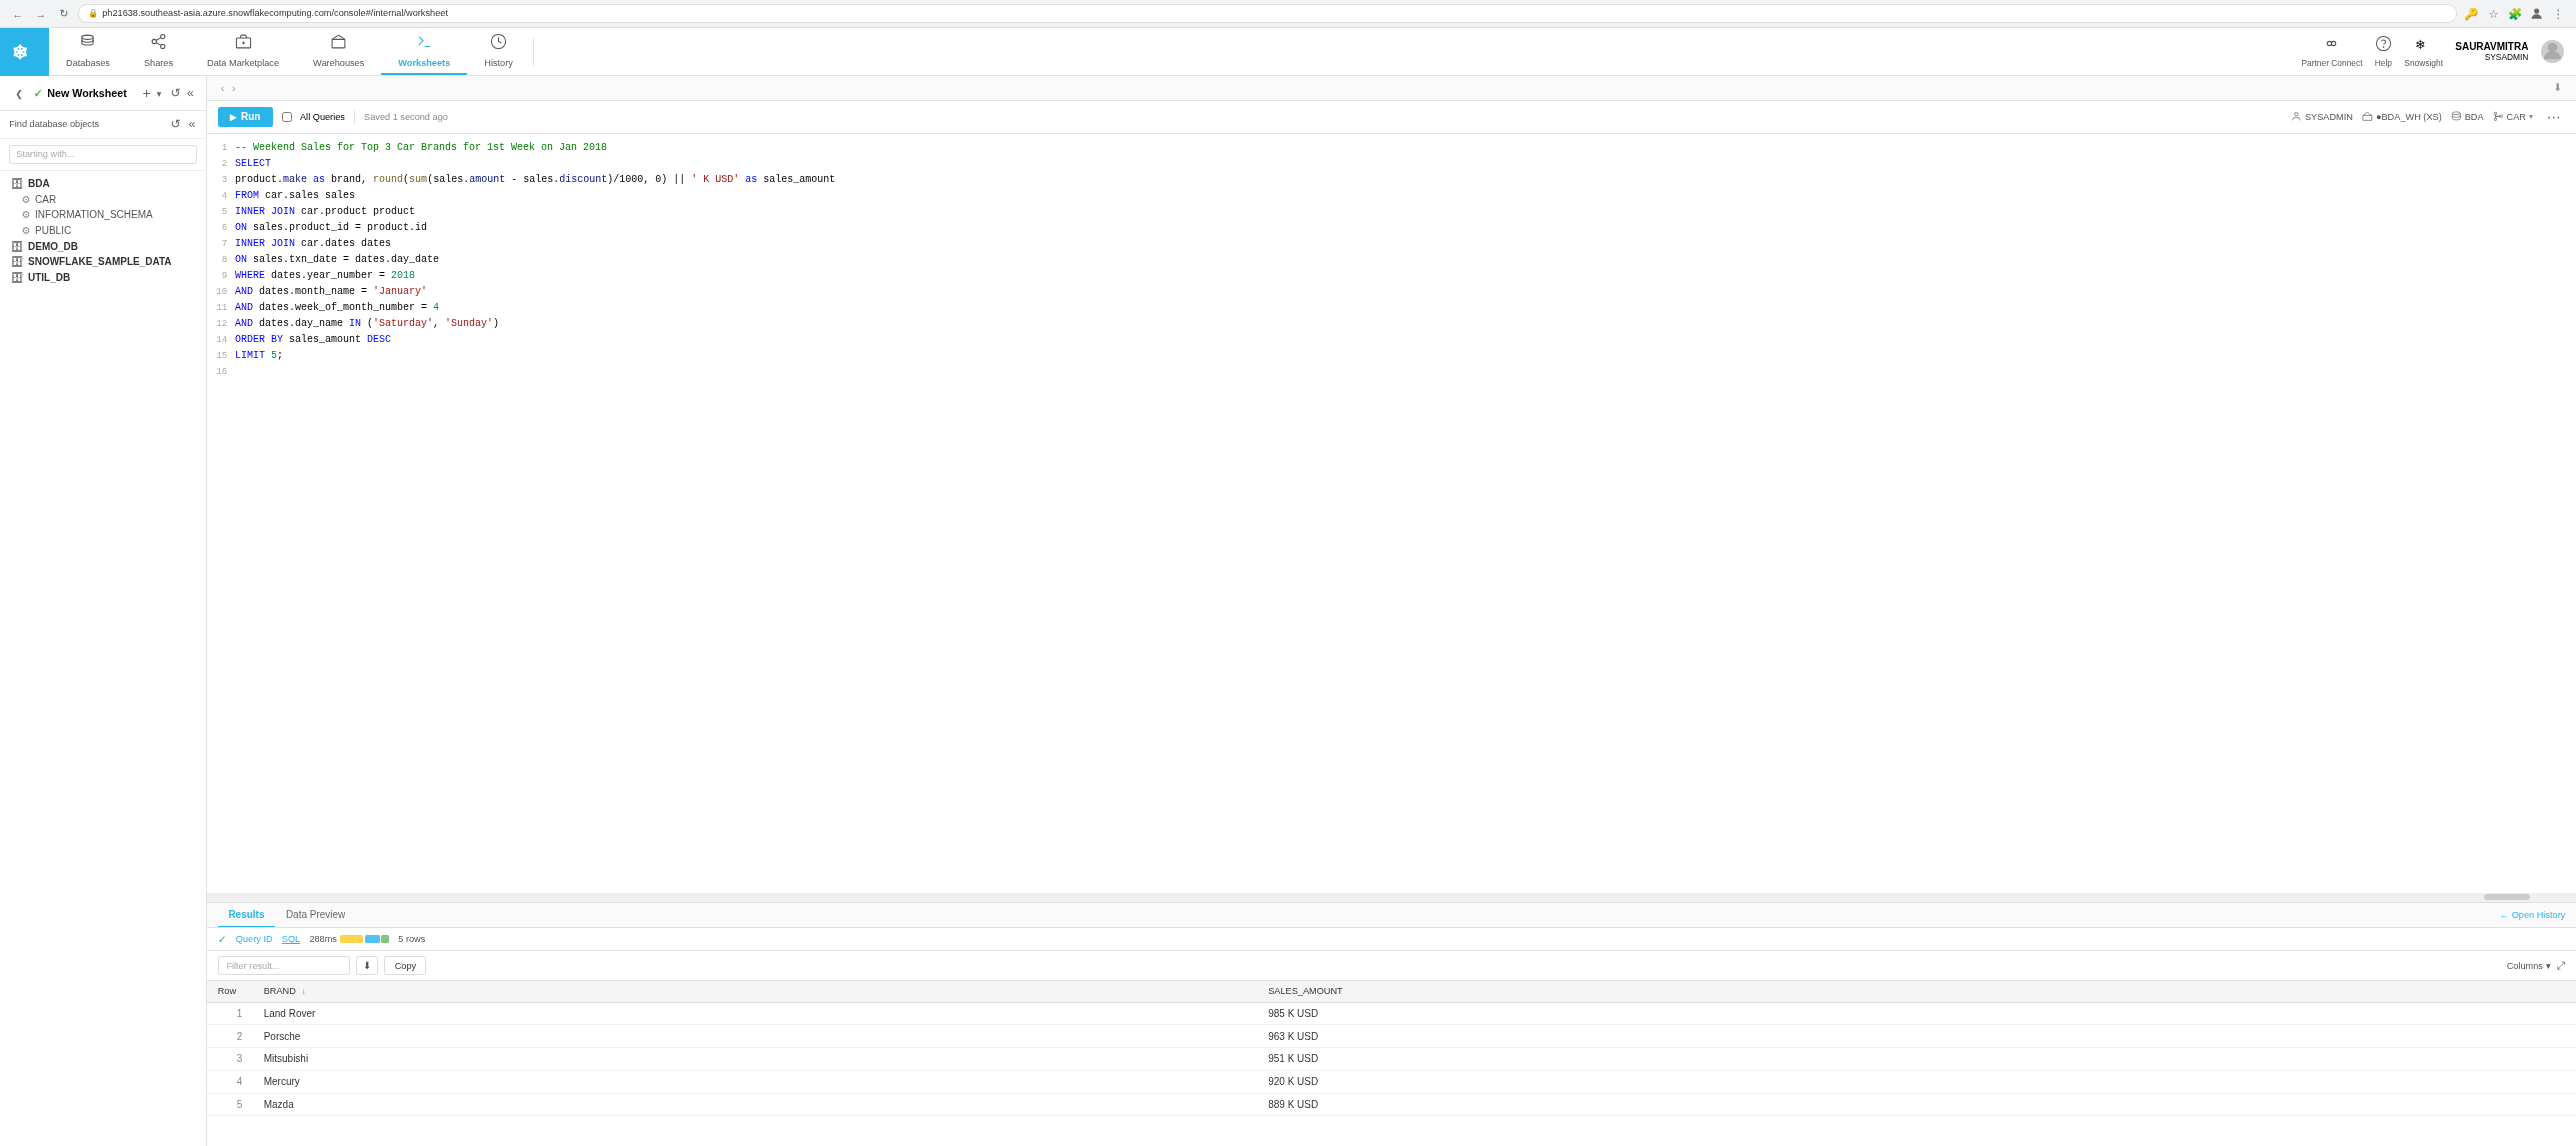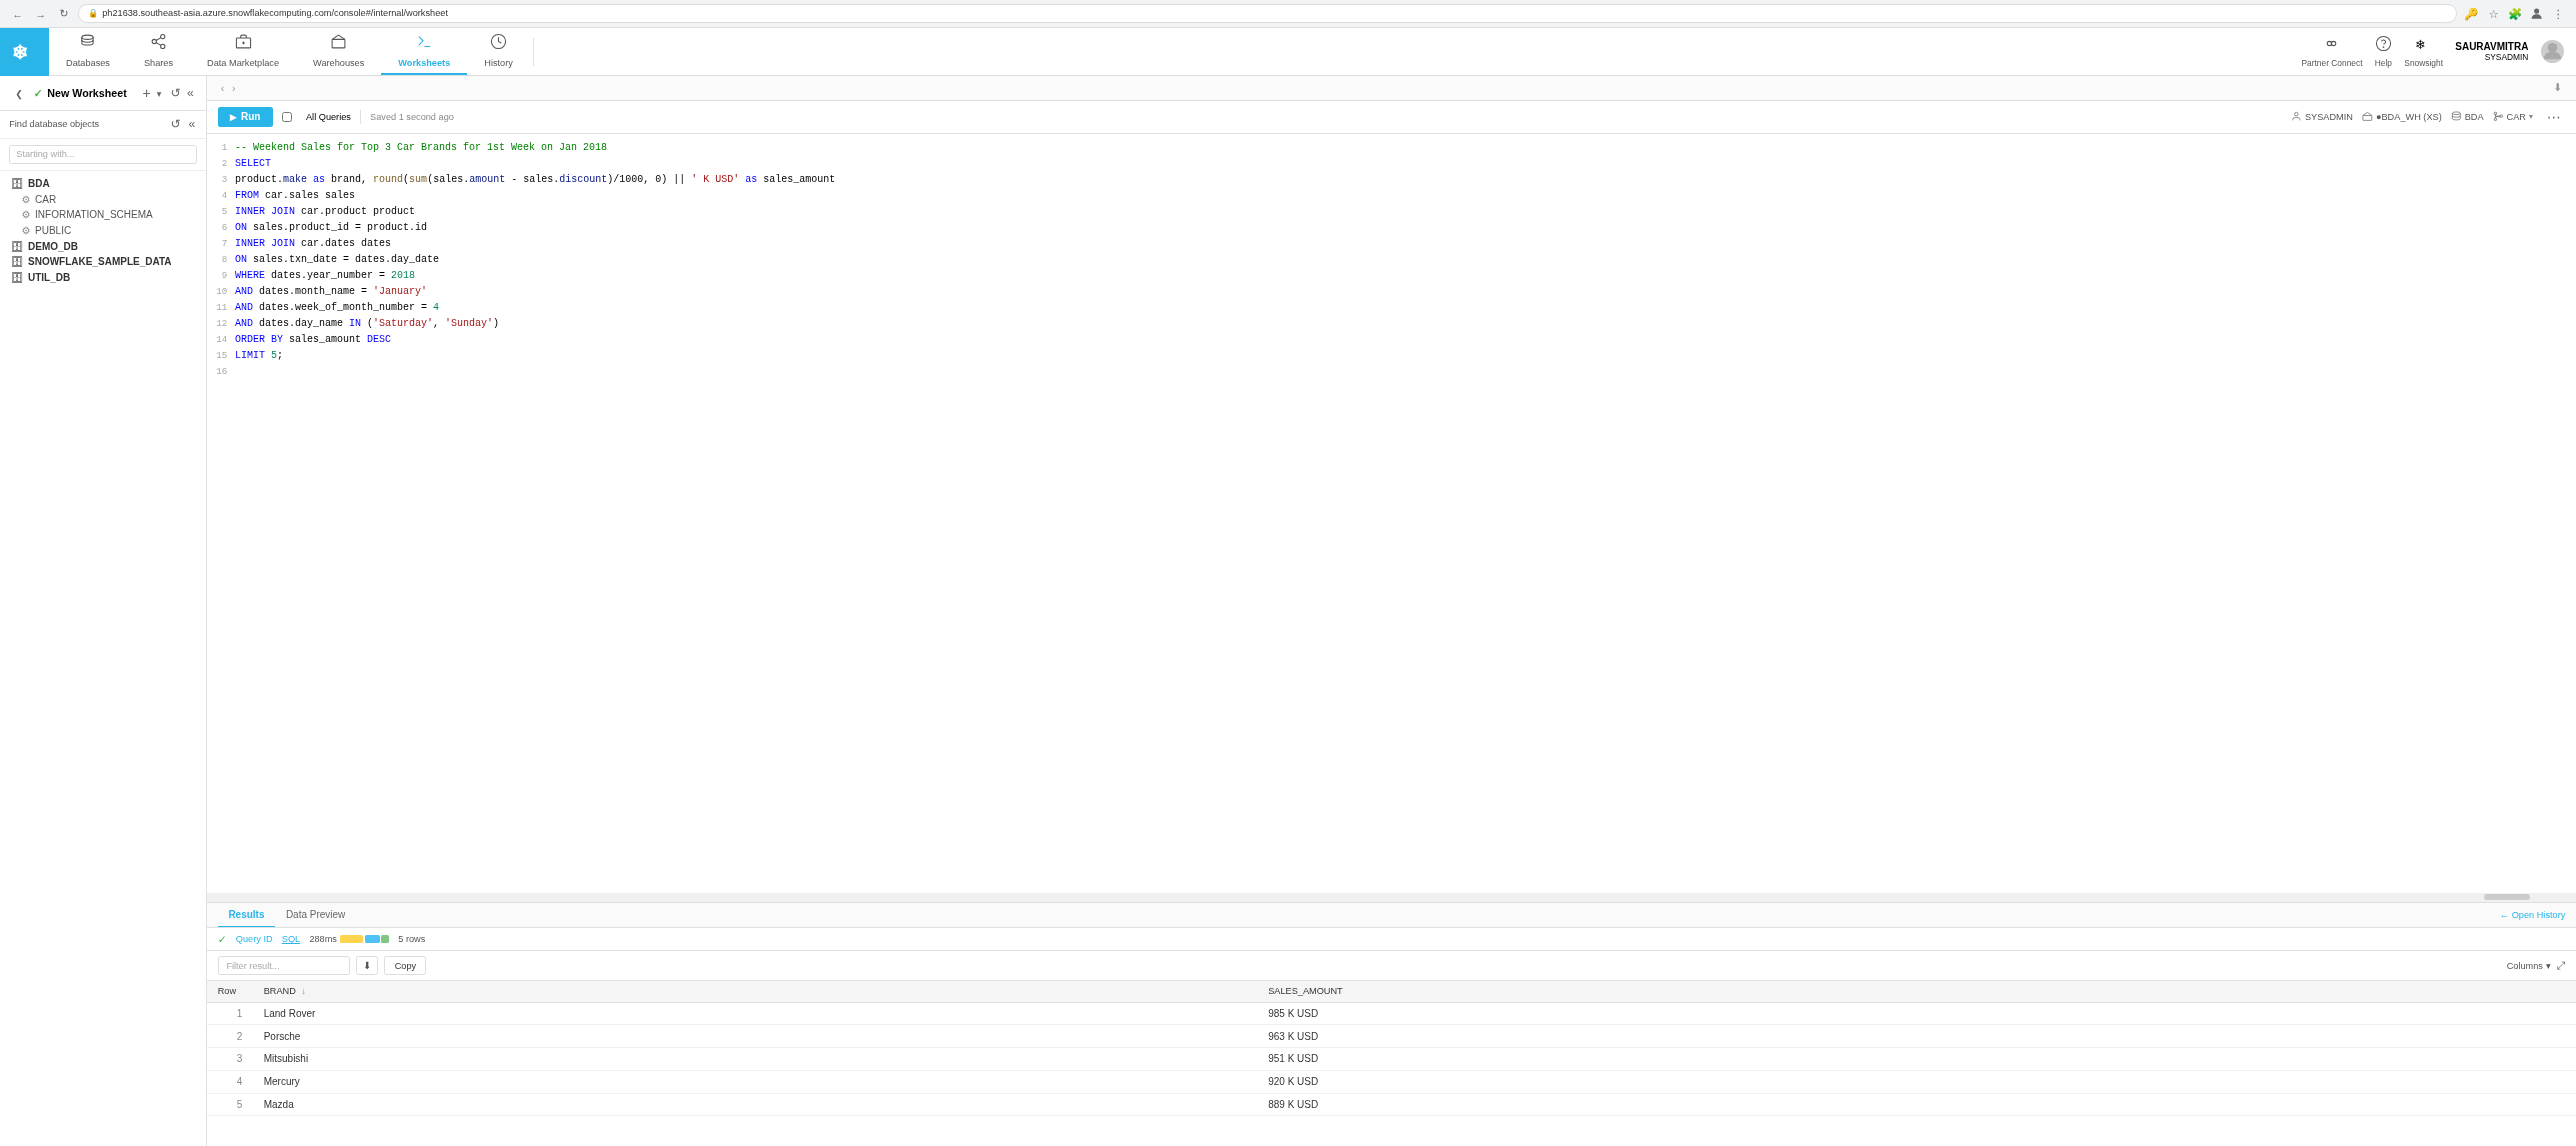--- a/index.html
+++ b/index.html
@@ -180,21 +180,21 @@
       border-radius: 2.3px;
       padding: 4.6px 12.3px;
       font-size: 10px;
       font-weight: 600;
       cursor: pointer;
       display: flex;
       align-items: center;
       gap: 4.6px;
     }
     .run-btn .play-icon { font-size: 8.4px; }
-    .all-queries-check { display: flex; align-items: flex-end; gap: 14px; font-size: 9.2px; cursor: pointer; }
+    .all-queries-check { display: flex; align-items: flex-end; gap: 8px; font-size: 9.2px; cursor: pointer; }
     .all-queries-check input { width: 10px; height: 10px; }
     .separator-v { width: 0.8px; height: 14px; background: #e0e0e0; }
     .saved-text { color: #888; font-size: 9.2px; }
     .toolbar-right {
       margin-left: auto;
       display: flex;
       align-items: center;
       gap: 9.2px;
       font-size: 9.2px;
       color: #555;

